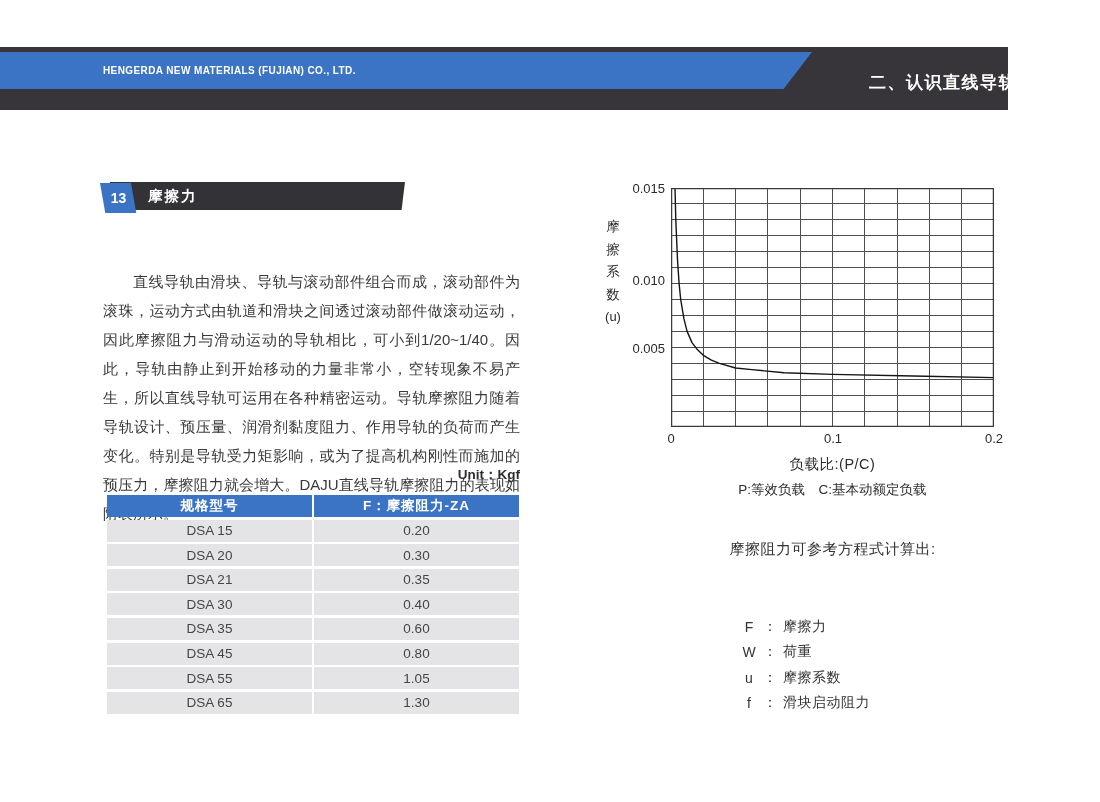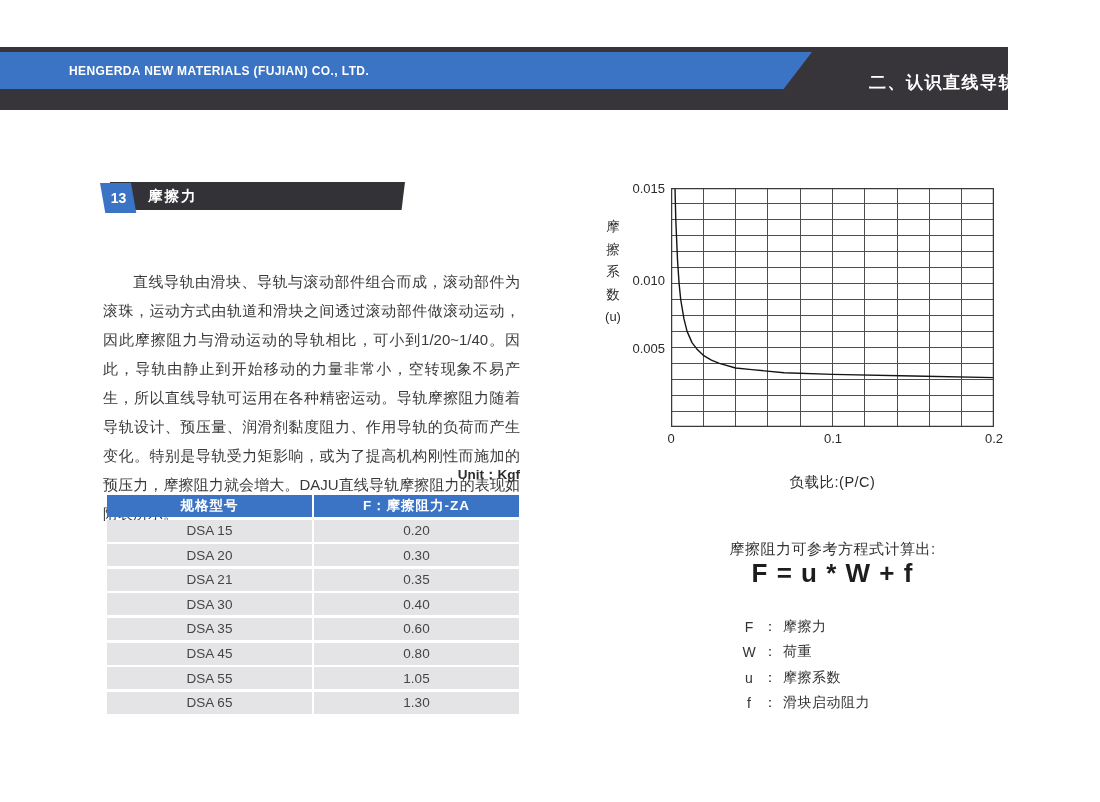--- a/index.html
+++ b/index.html
@@ -5,21 +5,21 @@
   html,body{margin:0;padding:0;background:#ffffff;}
   .page{position:relative;width:1008px;height:802px;background:#ffffff;overflow:hidden;
         font-family:"Liberation Sans","DejaVu Sans",sans-serif;}
 
   
   .band-dark{position:absolute;left:0;top:47px;width:1100px;height:63px;background:#37353a;}
   .header-title{position:absolute;right:83px;top:24px;color:#ffffff;font-size:17px;
         font-weight:bold;letter-spacing:1.5px;}
   .band-blue{position:absolute;left:0;top:52px;width:812px;height:37px;background:#3b74c4;
         clip-path:polygon(0 0,100% 0,96.5% 100%,0 100%);display:flex;align-items:center;}
-  .company{padding-left:69px;color:#ffffff;font-size:12px;font-weight:bold;letter-spacing:.4px;}
+  .company{padding-left:103px;color:#ffffff;font-size:10px;font-weight:bold;letter-spacing:.4px;}
 
   
   .sec-bar{position:absolute;left:110px;top:182px;width:295px;height:28px;background:#333236;
         transform:skewX(-7deg);transform-origin:0 0;z-index:1;}
   .sec-tab{position:absolute;left:100px;top:183px;width:31px;height:30px;background:#3b74c4;
         transform:skewX(10deg);transform-origin:0 0;z-index:2;
         display:flex;align-items:center;justify-content:center;}
   .sec-tab span{transform:skewX(-10deg);color:#fff;font-size:14px;font-weight:bold;}
   .sec-label{position:absolute;left:148px;top:182px;height:28px;line-height:28px;color:#ffffff;
         font-weight:bold;font-size:14.5px;letter-spacing:2px;z-index:3;}
@@ -43,21 +43,21 @@
   .plot-svg{position:absolute;left:671px;top:188px;}
   .ytick{position:absolute;left:610px;width:55px;text-align:right;font-size:13px;color:#2b2b2b;}
   .yt0{top:181px;} .yt1{top:261px;margin-top:12px;} .yt2{top:341px;}
   .ylab{position:absolute;left:598px;top:216px;width:30px;text-align:center;font-size:13.5px;
         color:#2b2b2b;line-height:22.5px;}
   .ylab span{display:block;}
   .ylab .yunit{font-size:13px;}
   .xtick{position:absolute;top:431px;width:40px;text-align:center;font-size:13px;color:#2b2b2b;}
   .xt0{left:651px;} .xt1{left:813px;} .xt2{left:974px;}
   .xlabel{position:absolute;left:671px;top:455px;width:323px;text-align:center;font-size:14.5px;
-        color:#2b2b2b;letter-spacing:.5px;margin-top:18px;}
+        color:#2b2b2b;letter-spacing:.5px;}
   .xnote{position:absolute;left:671px;top:481px;width:323px;text-align:center;font-size:13.5px;
         color:#2b2b2b;}
 
   
   .f-intro{position:absolute;left:671px;top:540px;width:323px;text-align:center;font-size:15px;
         color:#333333;letter-spacing:.5px;}
   .f-eq{position:absolute;left:671px;top:558px;width:323px;text-align:center;font-size:26px;
         font-weight:bold;color:#1d1d1d;letter-spacing:1px;}
   .f-legend{position:absolute;left:737px;top:619px;font-size:14px;color:#333333;}
   .leg-row{display:flex;align-items:center;height:15px;margin-bottom:10.5px;}
@@ -164,23 +164,23 @@
       <line x1="0" y1="191.2" x2="323" y2="191.2" stroke="#4e4e4e" stroke-width="1" shape-rendering="crispEdges"></line>
       <line x1="0" y1="207.1" x2="323" y2="207.1" stroke="#4e4e4e" stroke-width="1" shape-rendering="crispEdges"></line>
       <line x1="0" y1="223.1" x2="323" y2="223.1" stroke="#4e4e4e" stroke-width="1" shape-rendering="crispEdges"></line>
       <polyline points="4.0,0.0 4.8,31.9 6.5,71.7 8.1,95.6 9.7,111.5 12.9,130.7 16.1,143.4 21.0,154.6 25.8,160.9 32.3,167.3 40.4,172.1 48.4,175.3 64.6,180.0 80.8,181.6 113.1,184.8 161.5,186.4 242.2,188.0 323.0,189.6" fill="none" stroke="#141414" stroke-width="1.4" stroke-linejoin="round"></polyline>
       <rect x="0.5" y="0.5" width="322" height="238" fill="none" stroke="#3a3a3a" stroke-width="1.5"></rect>
     </svg>
   <div class="xtick xt0">0</div>
   <div class="xtick xt1">0.1</div>
   <div class="xtick xt2">0.2</div>
   <div class="xlabel">负载比:(P/C)</div>
+  <div class="xnote">P:等效负载　C:基本动额定负载</div>
 
   <div class="f-intro">摩擦阻力可参考方程式计算出:</div>
-  <div class="f-eq">F = u * W + f</div>
   <div class="f-legend">
     <div class="leg-row">
       <span class="leg-sym">F</span>
       <span class="leg-colon">：</span>
       <span class="leg-desc">摩擦力</span>
     </div>
     <div class="leg-row">
       <span class="leg-sym">W</span>
       <span class="leg-colon">：</span>
       <span class="leg-desc">荷重</span>

